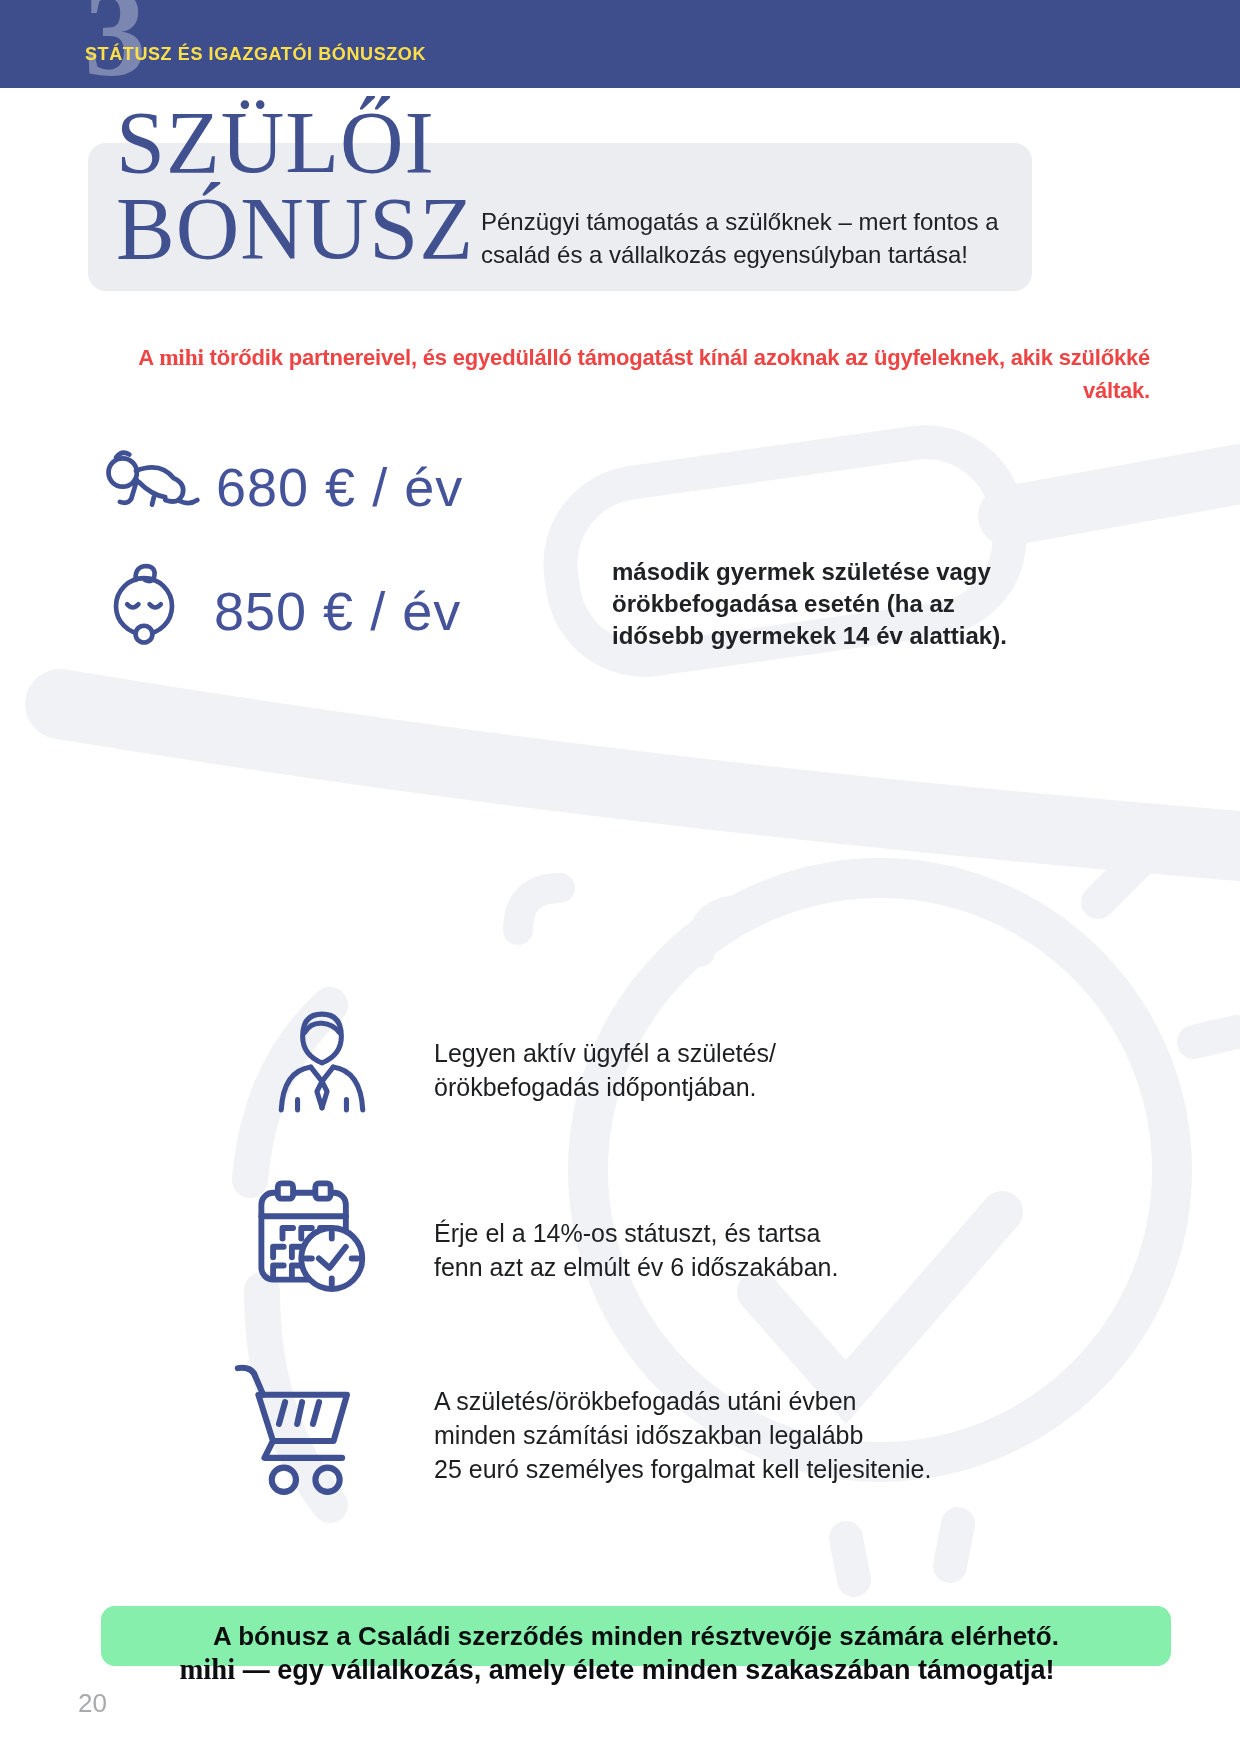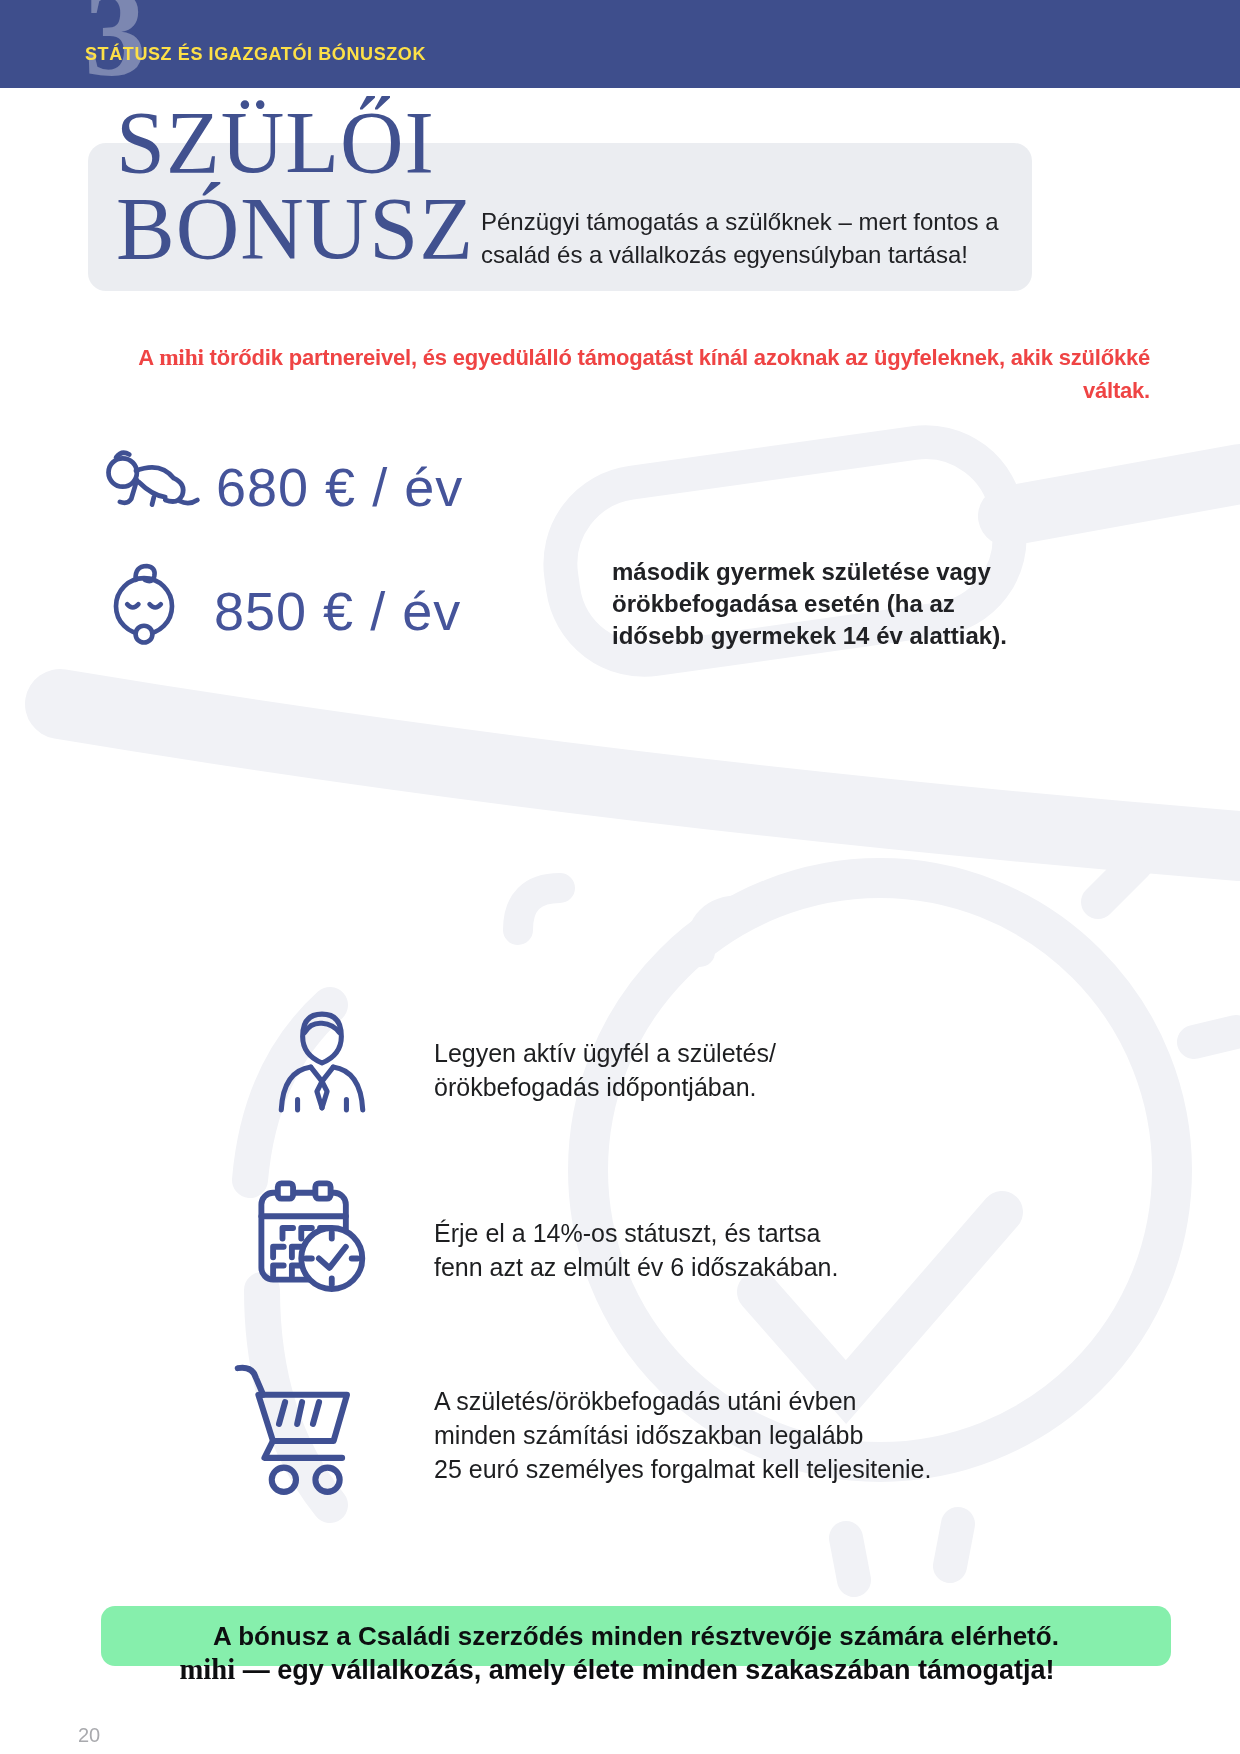--- a/index.html
+++ b/index.html
@@ -88,21 +88,21 @@
     background:#86efac; border-radius:14px; z-index:2;
     display:flex; align-items:center; justify-content:center;margin-left:16px;
   }
   .note-text { font-size:26px; font-weight:800; color:#0d0e10; }
   .footer-line {
     position:absolute; left:0; top:1653px; width:1234px; text-align:center; z-index:2;
     font-size:27px; font-weight:800; color:#0d0e10;
   }
   .page-number {
     position:absolute; left:78px; top:1688px; z-index:2;
-    font-size:20px; color:#a9aaae;margin-top:36px;
+    font-size:26px; color:#a9aaae;
   }
 
   .icon-stroke { stroke:#3f5093; fill:none; stroke-width:5; stroke-linecap:round; stroke-linejoin:round; }
 </style>
 </head>
 <body>
 
 <div class="page">
 
   <svg class="watermark" width="1240" height="1754" viewBox="0 0 1240 1754">

